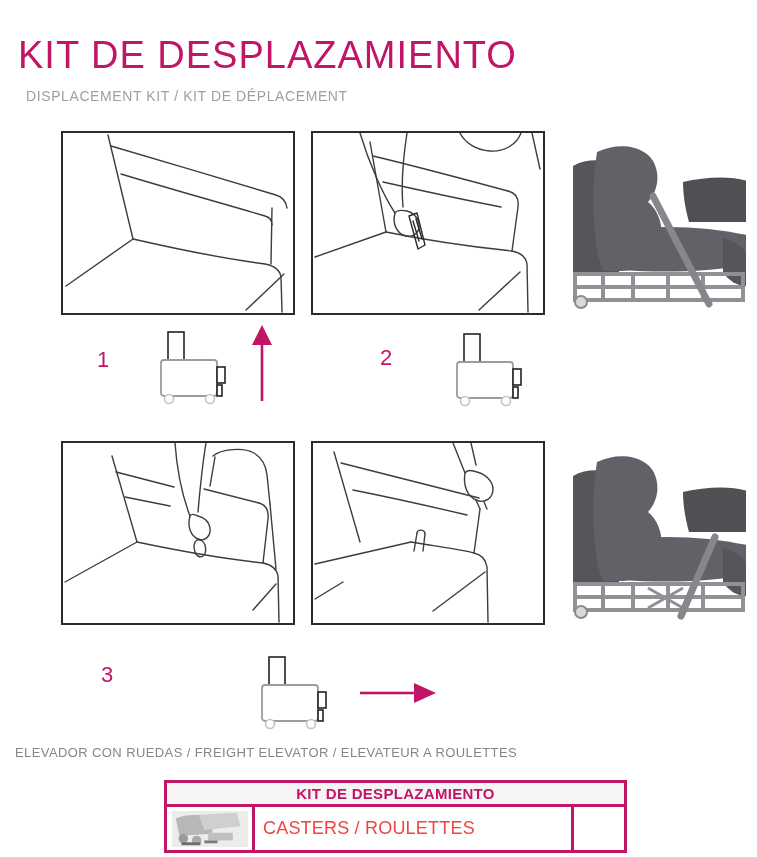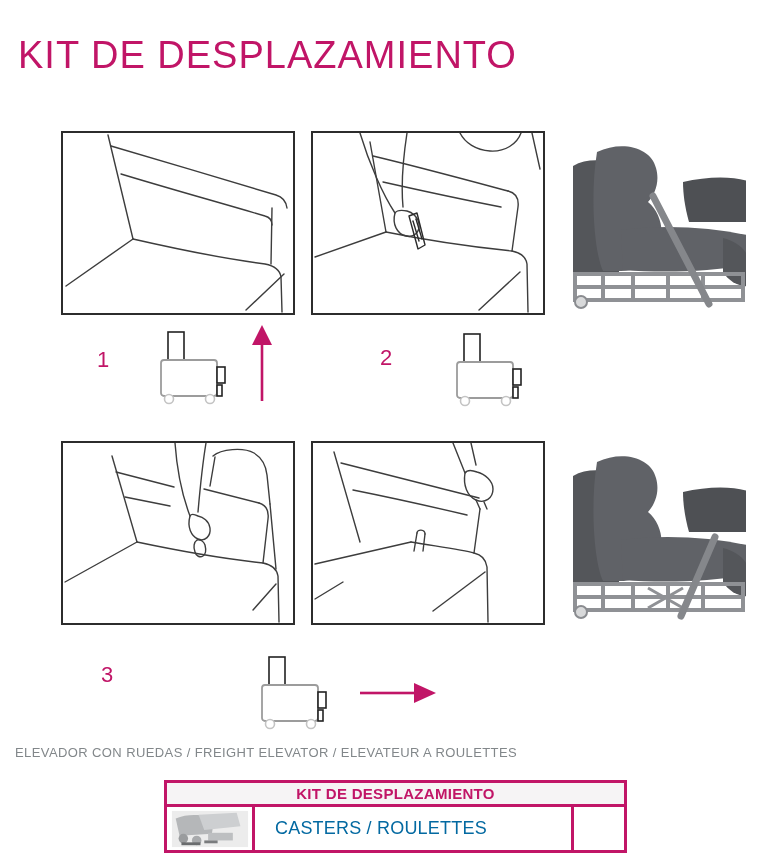--- a/index.html
+++ b/index.html
@@ -48,22 +48,22 @@
            font-size:13px;letter-spacing:0.4px;color:#82878a;white-space:nowrap;}
 
   .kit-table{position:absolute;left:164px;top:780px;width:463px;
              border:3px solid #c11567;box-sizing:border-box;background:#fff;}
   .kt-header{height:21px;line-height:21px;background:#f6f4f5;border-bottom:3px solid #c11567;
              color:#c11567;font-weight:bold;font-size:15px;text-align:center;letter-spacing:0.3px;}
   .kt-row{display:flex;height:43px;}
   .kt-img{width:88px;border-right:3px solid #c11567;box-sizing:border-box;
           display:flex;align-items:center;justify-content:center;padding:1px;}
   .kt-label{flex:1;border-right:3px solid #c11567;box-sizing:border-box;
-            display:flex;align-items:center;padding-left:20px;font-size:18px;
-            letter-spacing:0.2px;color:#0369a1;}
+            display:flex;align-items:center;padding-left:8px;font-size:18px;
+            letter-spacing:0.2px;color:#ef4444;}
   .kt-extra{width:50px;}
 </style>
 </head>
 <body>
 
 <div class="page">
 
   <svg width="0" height="0" style="position:absolute" aria-hidden="true">
     <defs>
       <symbol id="dev" viewBox="0 0 66 74">
@@ -71,20 +71,21 @@
         <rect x="1" y="29" width="56" height="36" rx="3" fill="#fff" stroke="#9c9c9c" stroke-width="1.8"></rect>
         <rect x="57" y="36" width="8" height="16" fill="#fff" stroke="#222" stroke-width="1.6"></rect>
         <rect x="57" y="54" width="5" height="11" fill="#fff" stroke="#222" stroke-width="1.6"></rect>
         <circle cx="9" cy="68" r="4.5" fill="#fff" stroke="#c4c4c4" stroke-width="1.6"></circle>
         <circle cx="50" cy="68" r="4.5" fill="#fff" stroke="#c4c4c4" stroke-width="1.6"></circle>
       </symbol>
     </defs>
   </svg>
 
   <h1 class="title">KIT DE DESPLAZAMIENTO</h1>
+  <div class="subtitle">DISPLACEMENT KIT / KIT DE DÉPLACEMENT</div>
 
   <svg class="panel p1" viewBox="0 0 230 180">
     <g class="ln">
       <path d="M45,2 L70,106"></path>
       <path d="M48,13 C100,28 162,47 213,62 C220,64 223,68 224,75"></path>
       <path d="M58,41 C104,55 158,70 202,83 C206,84 209,87 209,92"></path>
       <path d="M209,75 L208,131"></path>
       <path d="M3,153 L70,106"></path>
       <path d="M70,106 C118,117 164,126 202,131 C212,133 217,137 218,144 L219,179"></path>
       <path d="M183,177 L221,141"></path>

